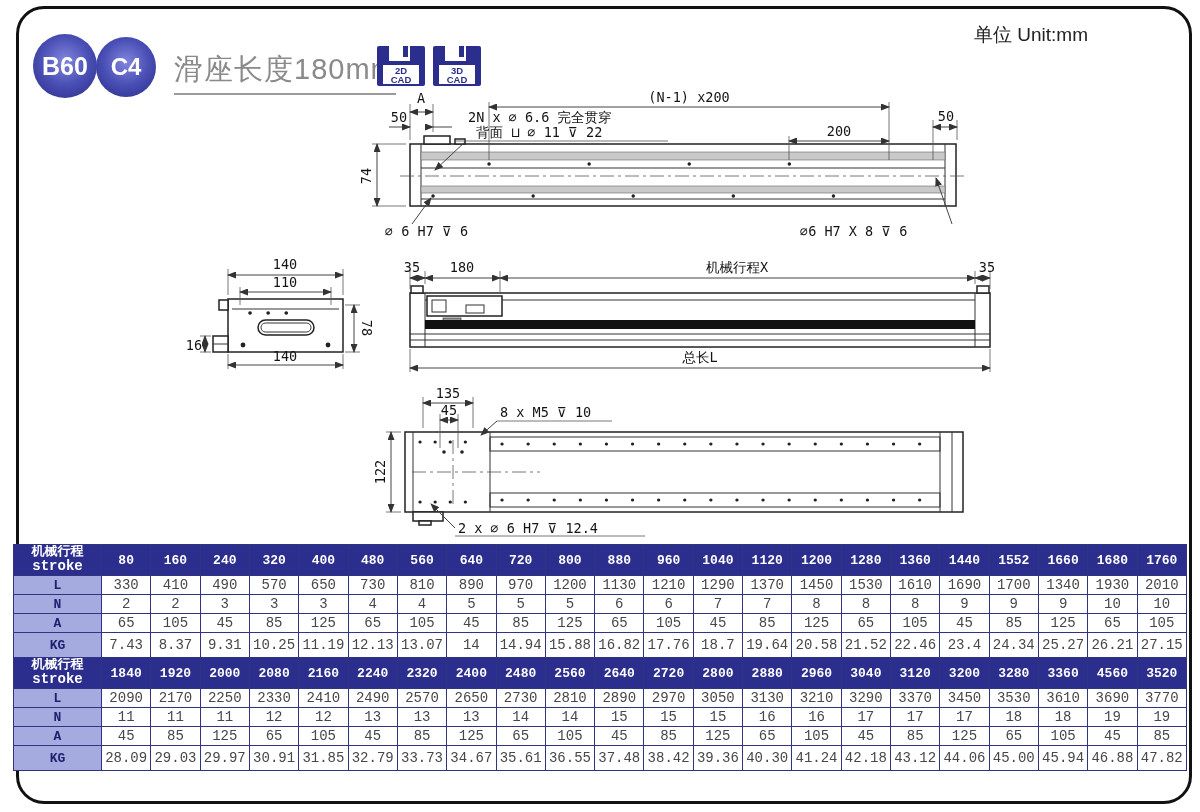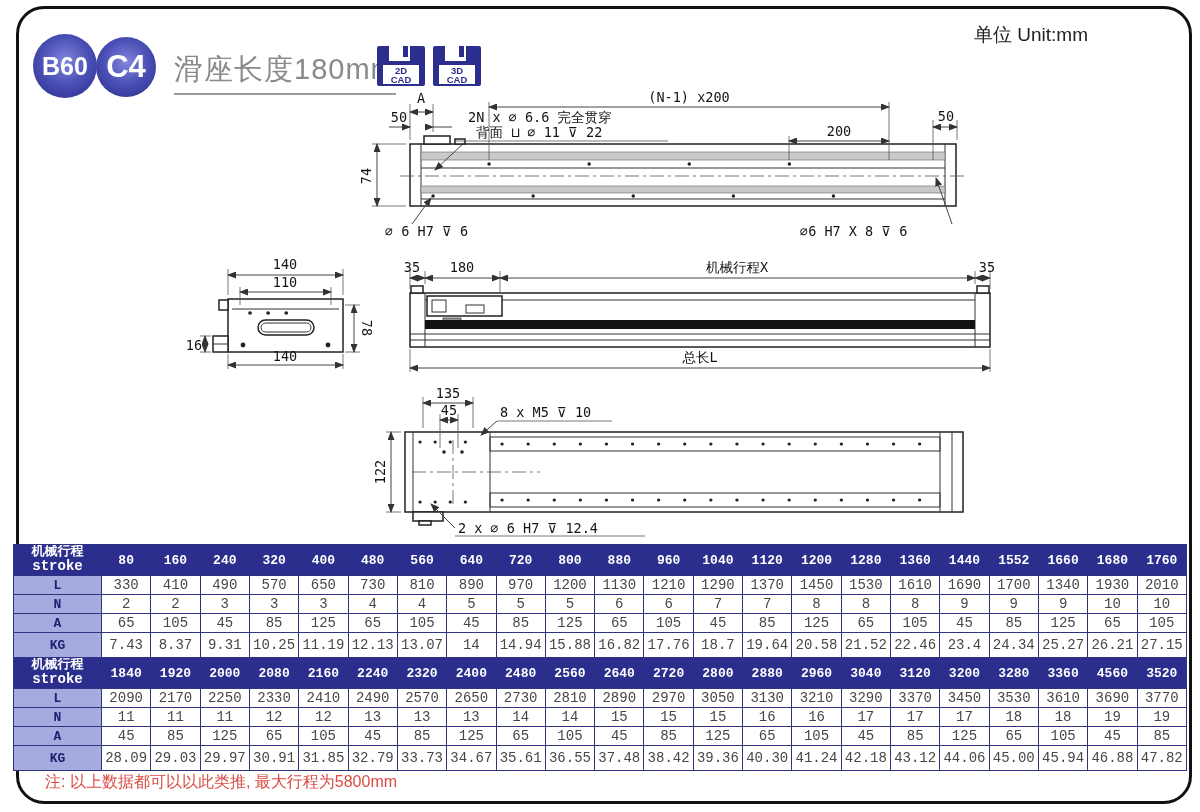--- a/index.html
+++ b/index.html
@@ -5,21 +5,21 @@
   html,body{margin:0;padding:0;background:#fff;}
   #stage{position:relative;width:1200px;height:812px;background:#fff;overflow:hidden;
          font-family:"Liberation Sans",sans-serif;}
   .page-border{position:absolute;left:16px;top:6px;width:1170px;height:792px;
                border:3px solid #111;border-radius:28px;}
   
   .badge{position:absolute;border-radius:50%;display:flex;align-items:center;justify-content:center;
          color:#fff;font-weight:bold;
          background:radial-gradient(circle at 50% 42%, #8286dd 0%, #4b50b6 48%, #272a84 100%);text-align:right;}
   #badge-b60{left:33px;top:34px;width:64px;height:64px;font-size:25px;}
-  #badge-c4{left:96px;top:37px;width:60px;height:60px;font-size:31px;}
+  #badge-c4{left:96px;top:37px;width:60px;height:60px;font-size:24px;}
   .page-title{position:absolute;left:174px;top:50px;font-size:29px;color:#8a8a8a;
               letter-spacing:1px;border-bottom:2px solid #9a9a9a;padding-bottom:3px;}
   .unit-label{position:absolute;left:974px;top:22px;font-size:19px;color:#222;}
   .cad-icon{position:absolute;top:44px;width:50px;height:44px;cursor:pointer;}
   #cad-2d{left:376px;} #cad-3d{left:432px;}
   
   #drawing-svg{position:absolute;left:180px;top:88px;}
   .body-line{stroke:#222;stroke-width:1.5;fill:#fff;}
   .thin{stroke:#333;stroke-width:1;fill:none;}
   .grayband{fill:#c9c9c9;stroke:#666;stroke-width:.6;}
@@ -511,14 +511,13 @@
           <td>43.12</td>
           <td>44.06</td>
           <td>45.00</td>
           <td>45.94</td>
           <td>46.88</td>
           <td>47.82</td>
         </tr>
     </tbody>
   </table>
 
-  <div class="note">注: 以上数据都可以以此类推, 最大行程为5800mm</div>
 </div>
 
 </body></html>

